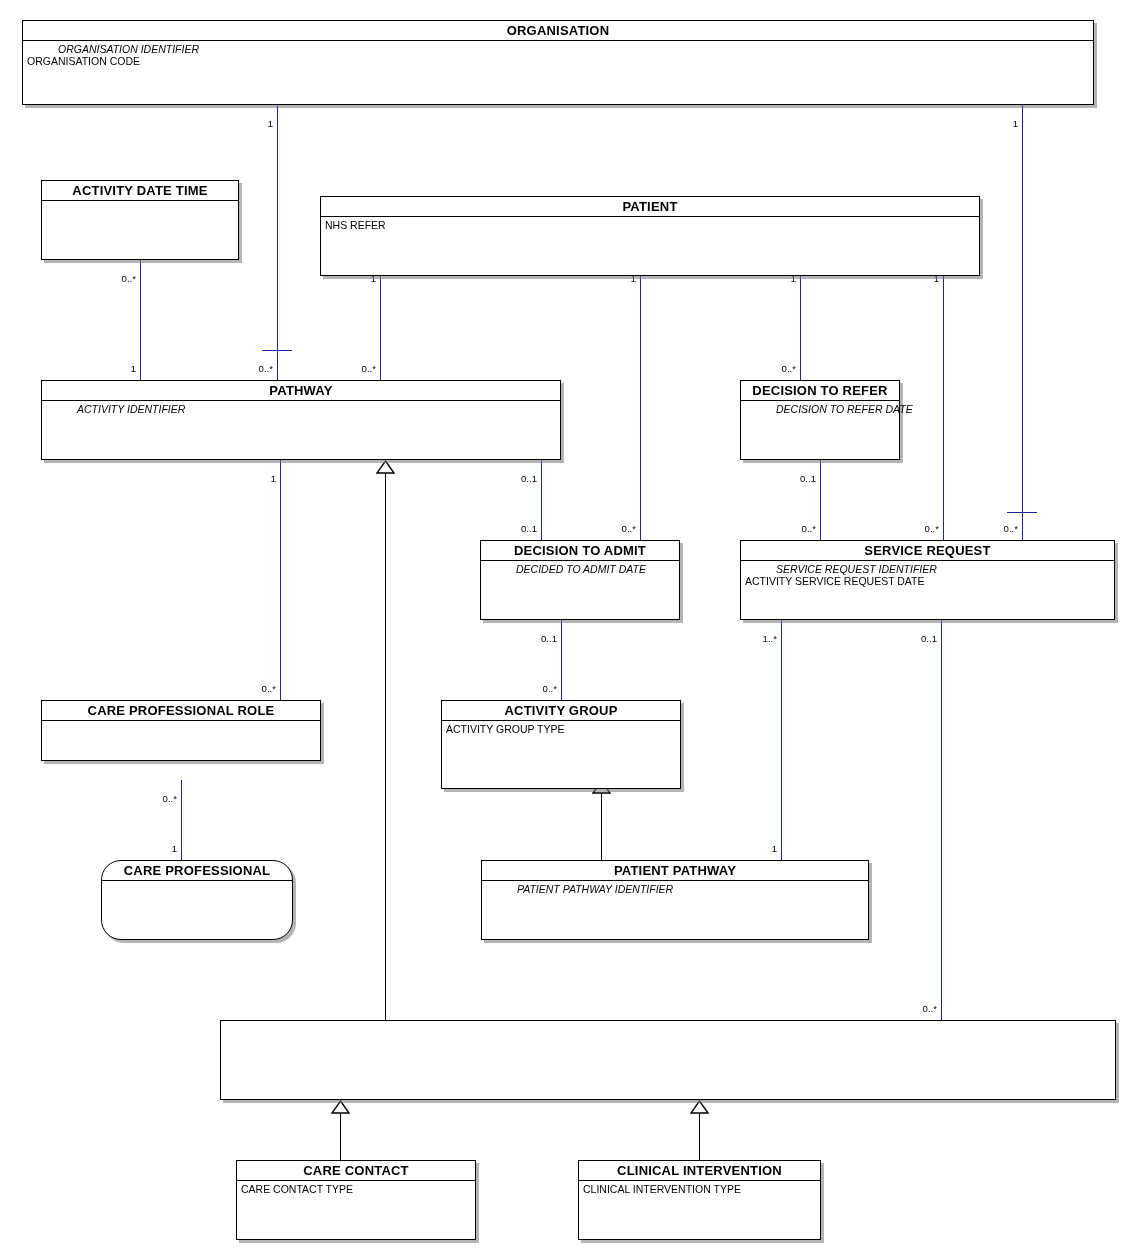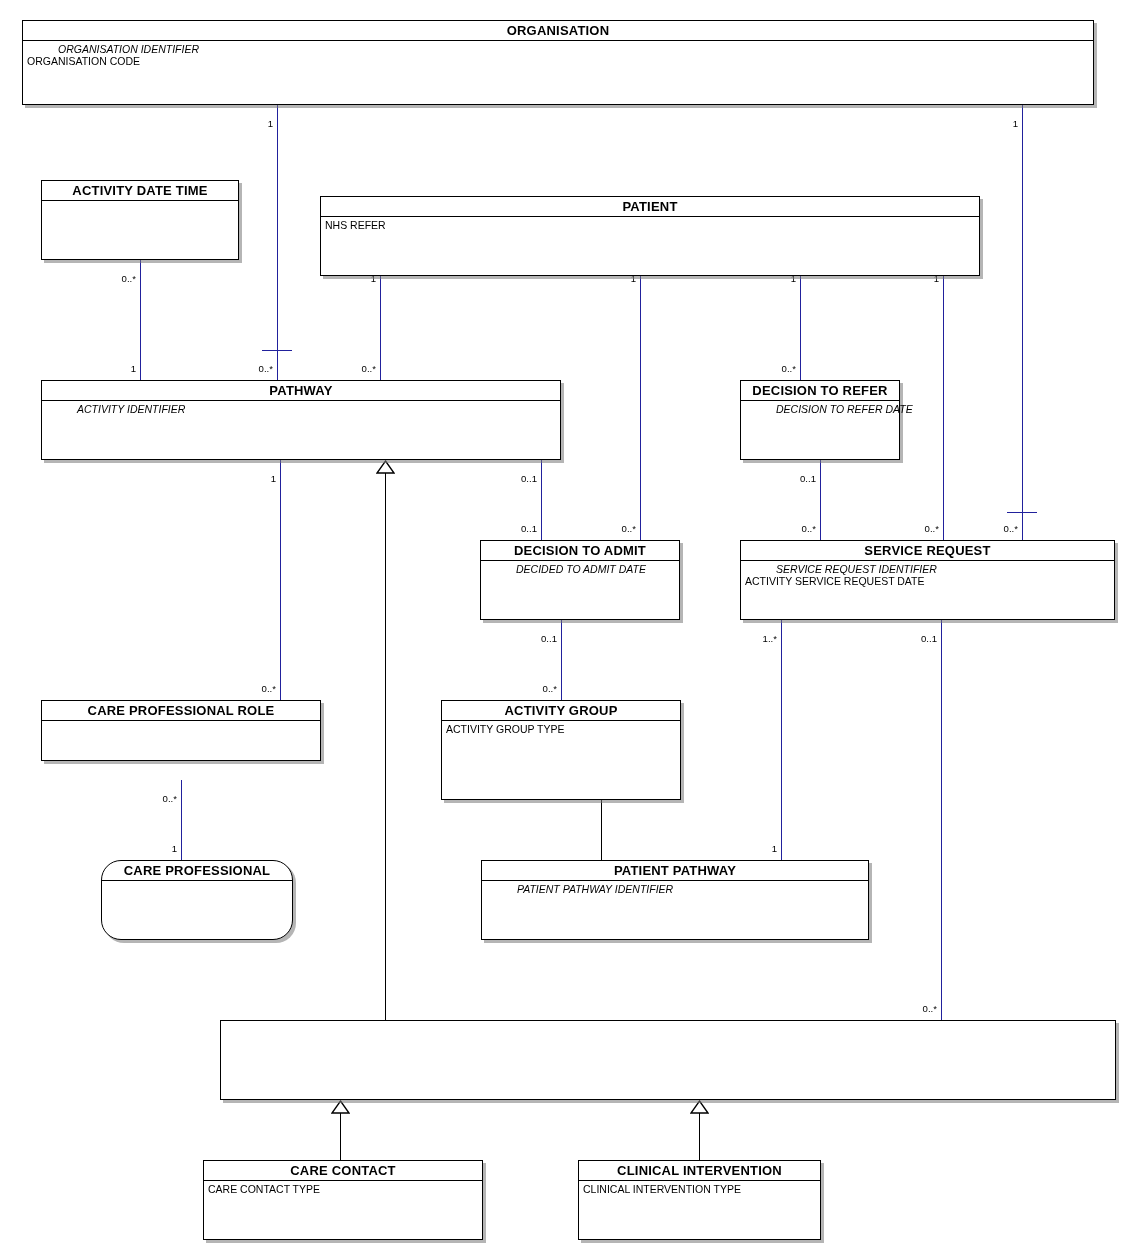--- a/index.html
+++ b/index.html
@@ -133,40 +133,40 @@
         <div class="uml-title">SERVICE REQUEST</div>
         <div class="uml-attrs">
           <div class="uml-attr ital">SERVICE REQUEST IDENTIFIER</div>
           <div class="uml-attr">ACTIVITY SERVICE REQUEST DATE</div>
         </div>
       </div>
       <div class="uml-class" style="left: 41px; top: 700px; width: 280px; height: 61px;">
         <div class="uml-title">CARE PROFESSIONAL ROLE</div>
         <div class="uml-attrs"></div>
       </div>
-      <div class="uml-class" style="left: 441px; top: 700px; width: 240px; height: 100px;">
+      <div class="uml-class" style="left: 441px; top: 700px; width: 240px; height: 89px;">
         <div class="uml-title">ACTIVITY GROUP</div>
         <div class="uml-attrs">
           <div class="uml-attr">ACTIVITY GROUP TYPE</div>
         </div>
       </div>
       <div class="uml-class" style="left: 101px; top: 860px; width: 192px; height: 80px; border-radius: 20px;">
         <div class="uml-title">CARE PROFESSIONAL</div>
         <div class="uml-attrs"></div>
       </div>
       <div class="uml-class" style="left: 481px; top: 860px; width: 388px; height: 80px;">
         <div class="uml-title">PATIENT PATHWAY</div>
         <div class="uml-attrs">
           <div class="uml-attr ital">PATIENT PATHWAY IDENTIFIER</div>
         </div>
       </div>
       <div class="uml-class" style="left: 220px; top: 1020px; width: 896px; height: 80px;">
         <div class="uml-attrs"></div>
       </div>
-      <div class="uml-class" style="left: 203px; top: 1160px; width: 280px; height: 80px;">
+      <div class="uml-class" style="left: 236px; top: 1160px; width: 240px; height: 80px;">
         <div class="uml-title">CARE CONTACT</div>
         <div class="uml-attrs">
           <div class="uml-attr">CARE CONTACT TYPE</div>
         </div>
       </div>
       <div class="uml-class" style="left: 578px; top: 1160px; width: 243px; height: 80px;">
         <div class="uml-title">CLINICAL INTERVENTION</div>
         <div class="uml-attrs">
           <div class="uml-attr">CLINICAL INTERVENTION TYPE</div>
         </div>

